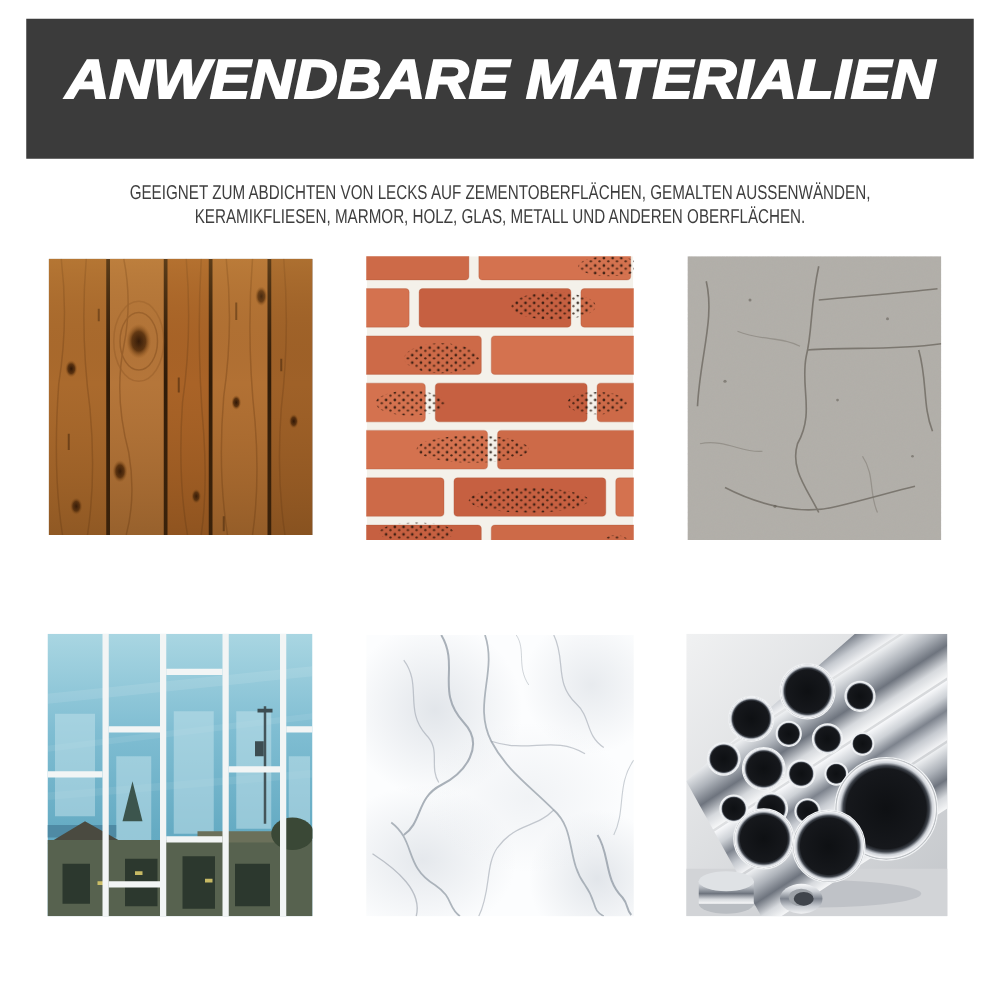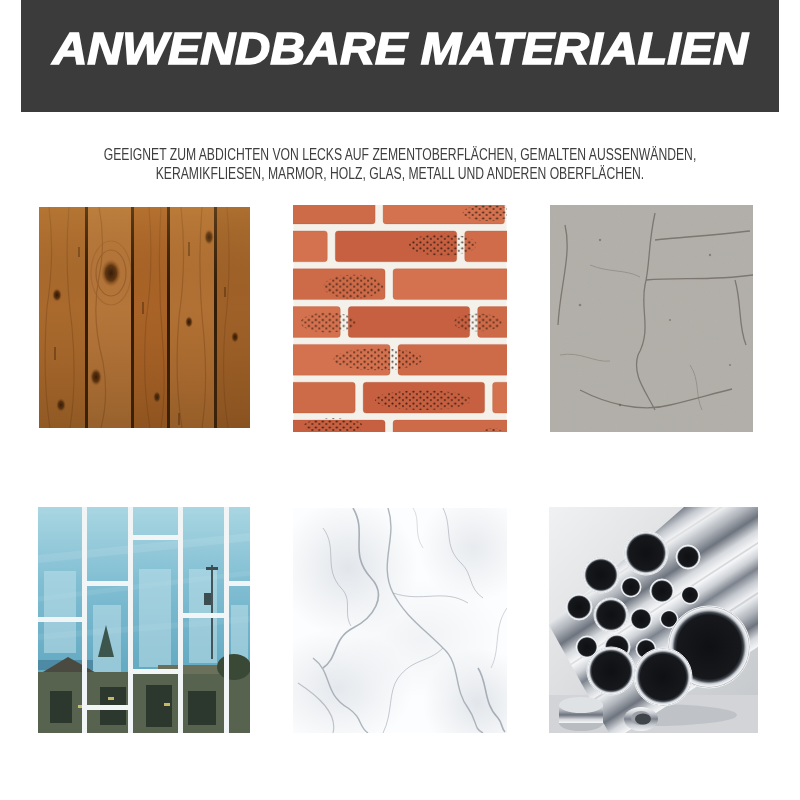--- a/index.html
+++ b/index.html
@@ -1,21 +1,21 @@
 <!DOCTYPE html>
 <html><head>
 <meta charset="utf-8">
 <style>
   html,body{margin:0;padding:0;}
   body{
     width:800px;height:800px;background:#ffffff;position:relative;overflow:hidden;
     font-family:"Liberation Sans",sans-serif;
   }
   .banner{
-    position:absolute;left:21px;top:0;width:758px;height:112px;
+    position:absolute;left:21px;top:15px;width:758px;height:112px;
     background:#3b3b3b;display:flex;align-items:center;justify-content:center;
   }
   .banner h1{
     margin:0;padding-bottom:14px;color:#ffffff;
     font-size:44px;font-weight:bold;font-style:italic;
     letter-spacing:0px;white-space:nowrap;
     transform:scaleX(1.10);transform-origin:center;
     -webkit-text-stroke:1.5px #ffffff;
   }
   .subtitle{

